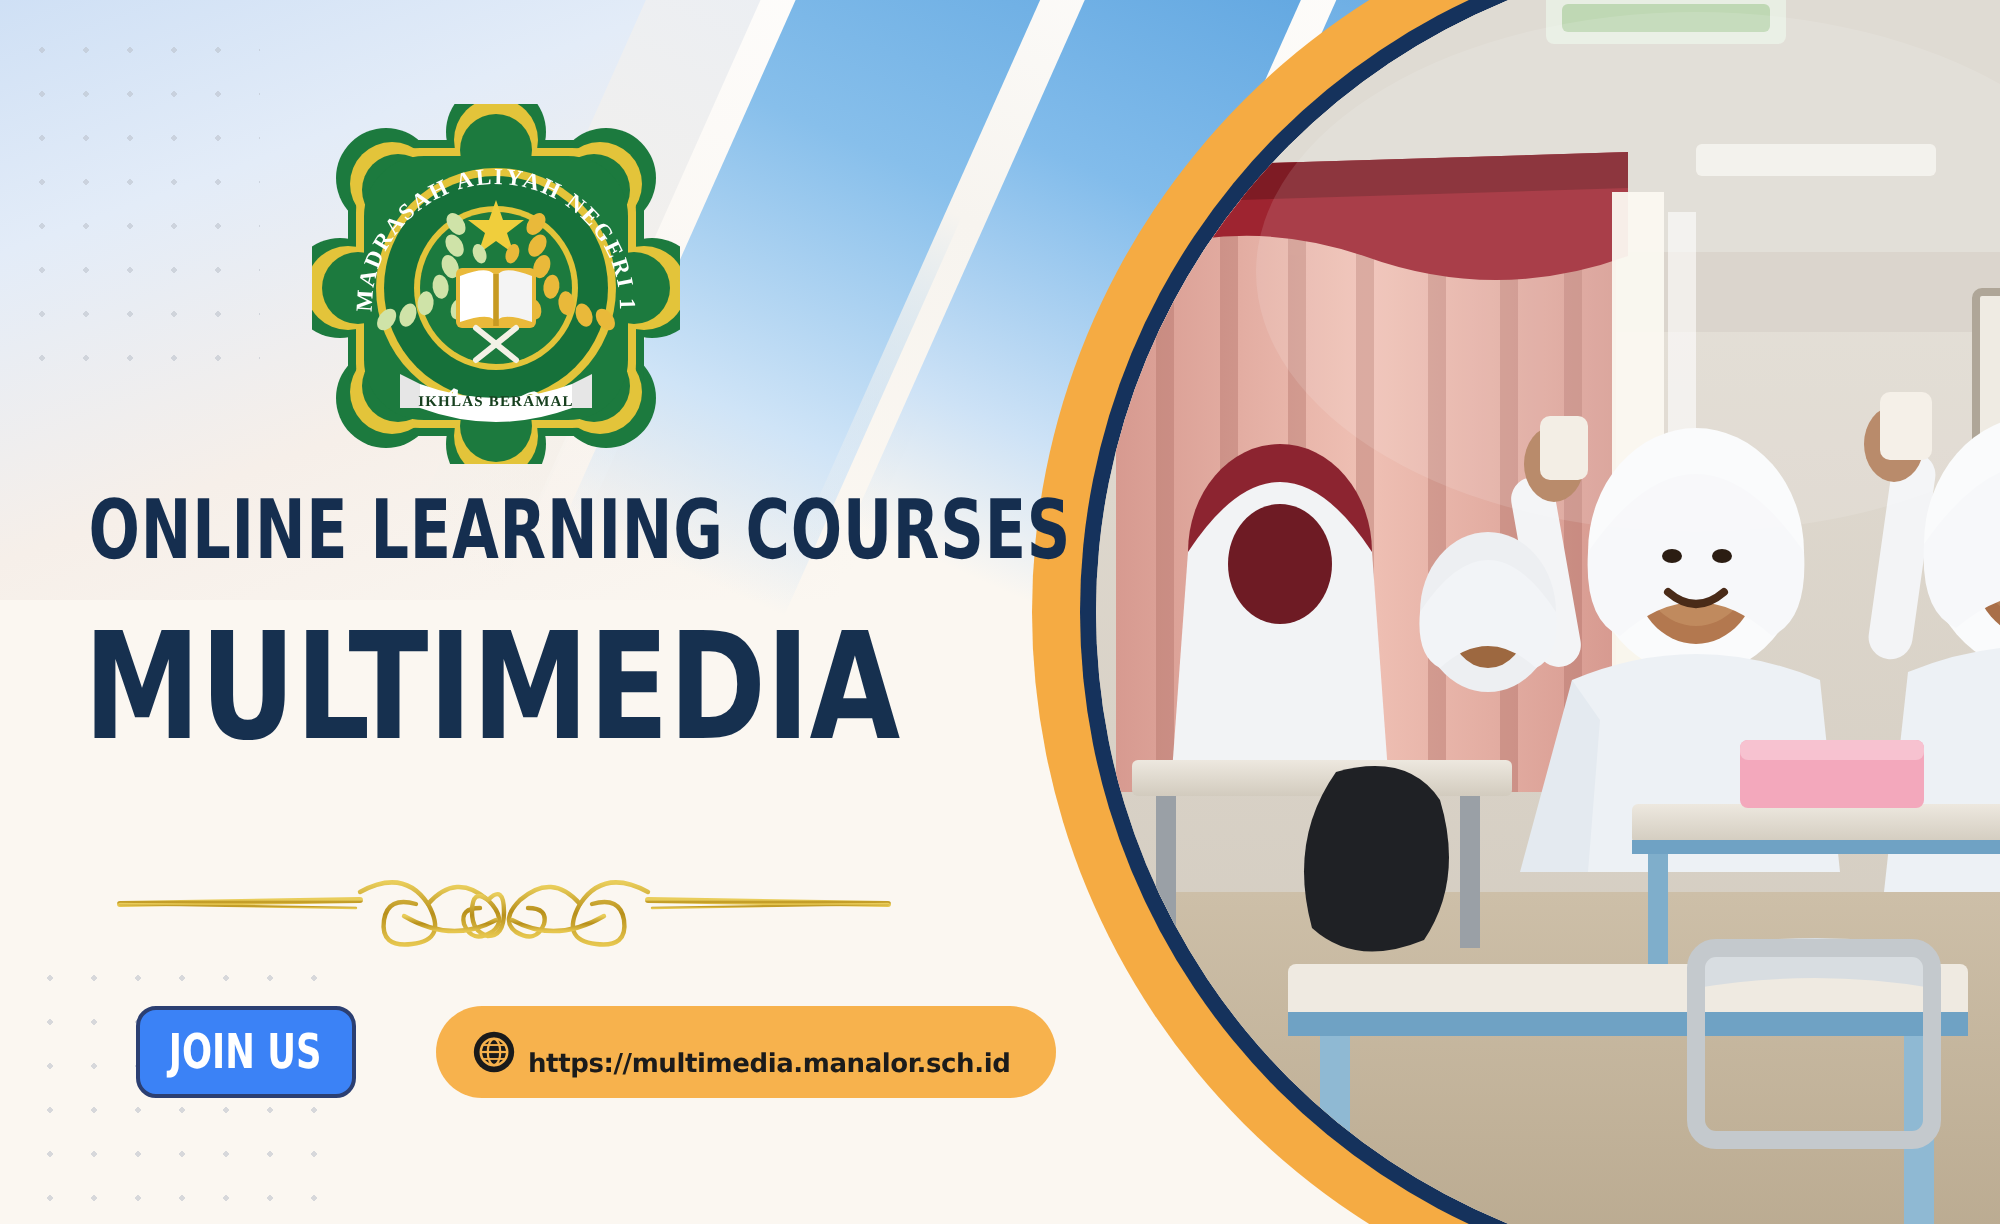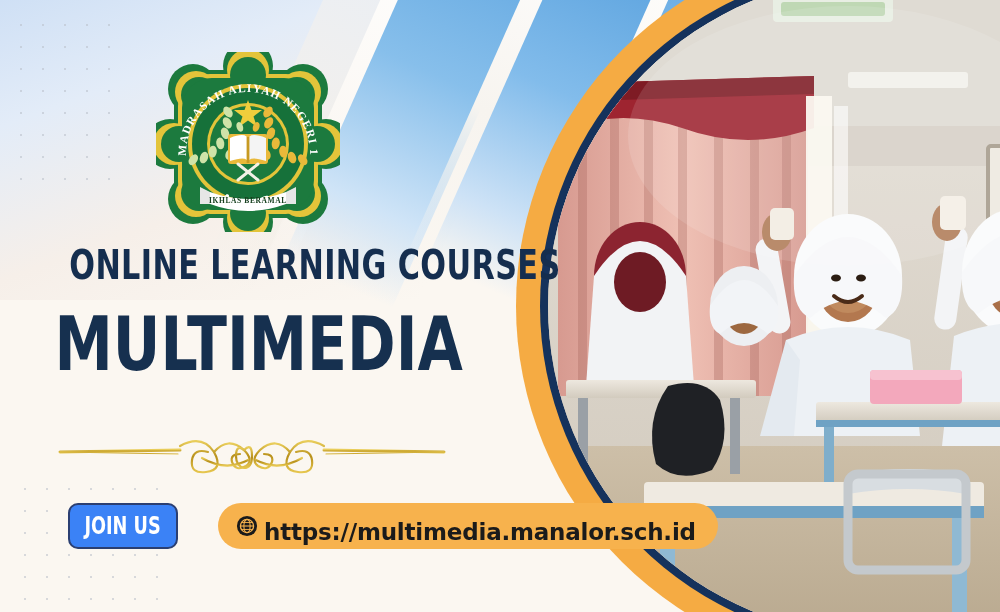--- a/index.html
+++ b/index.html
@@ -66,21 +66,21 @@
   }
   .photo svg{display:block;width:100%;height:100%;}
 
   
   .logo-wrap{
     position:absolute;left:156px;top:52px;width:184px;height:180px;
   }
   .logo-wrap svg{display:block;width:100%;height:100%;}
 
   .title-block{
-    position:absolute;left:0px;top:244px;width:492px;padding-left:25px;
+    position:absolute;left:0px;top:244px;width:492px;text-align:center;
   }
   .kicker{
     font-family:"Liberation Sans Narrow","DejaVu Sans Condensed","Liberation Sans",sans-serif;
     font-weight:700;
     font-size:41px;
     letter-spacing:.5px;
     color:#152E4F;
     transform:scaleX(.82);
     white-space:nowrap;
     line-height:1.05;
@@ -110,21 +110,21 @@
     position:absolute;left:150px;top:0;height:46px;
     background:#F7B24D;
     border-radius:23px;
     display:flex;align-items:center;
     padding:0 22px 0 46px;
     box-sizing:border-box;
     min-width:310px;
   }
   .cta-url .url-text{
     font-family:"DejaVu Sans","Liberation Sans",sans-serif;
-    font-weight:700;font-size:23px;color:#1b1b1b;letter-spacing:-.2px;
+    font-weight:700;font-size:13px;color:#1b1b1b;letter-spacing:-.2px;
     white-space:nowrap;
     margin-top:12px;
   }
   .globe{
     position:absolute;left:18px;top:50%;transform:translateY(-50%);
     width:22px;height:22px;
   }
   .globe svg{display:block;width:22px;height:22px;}
   .join-pill{
     position:relative;z-index:3;

